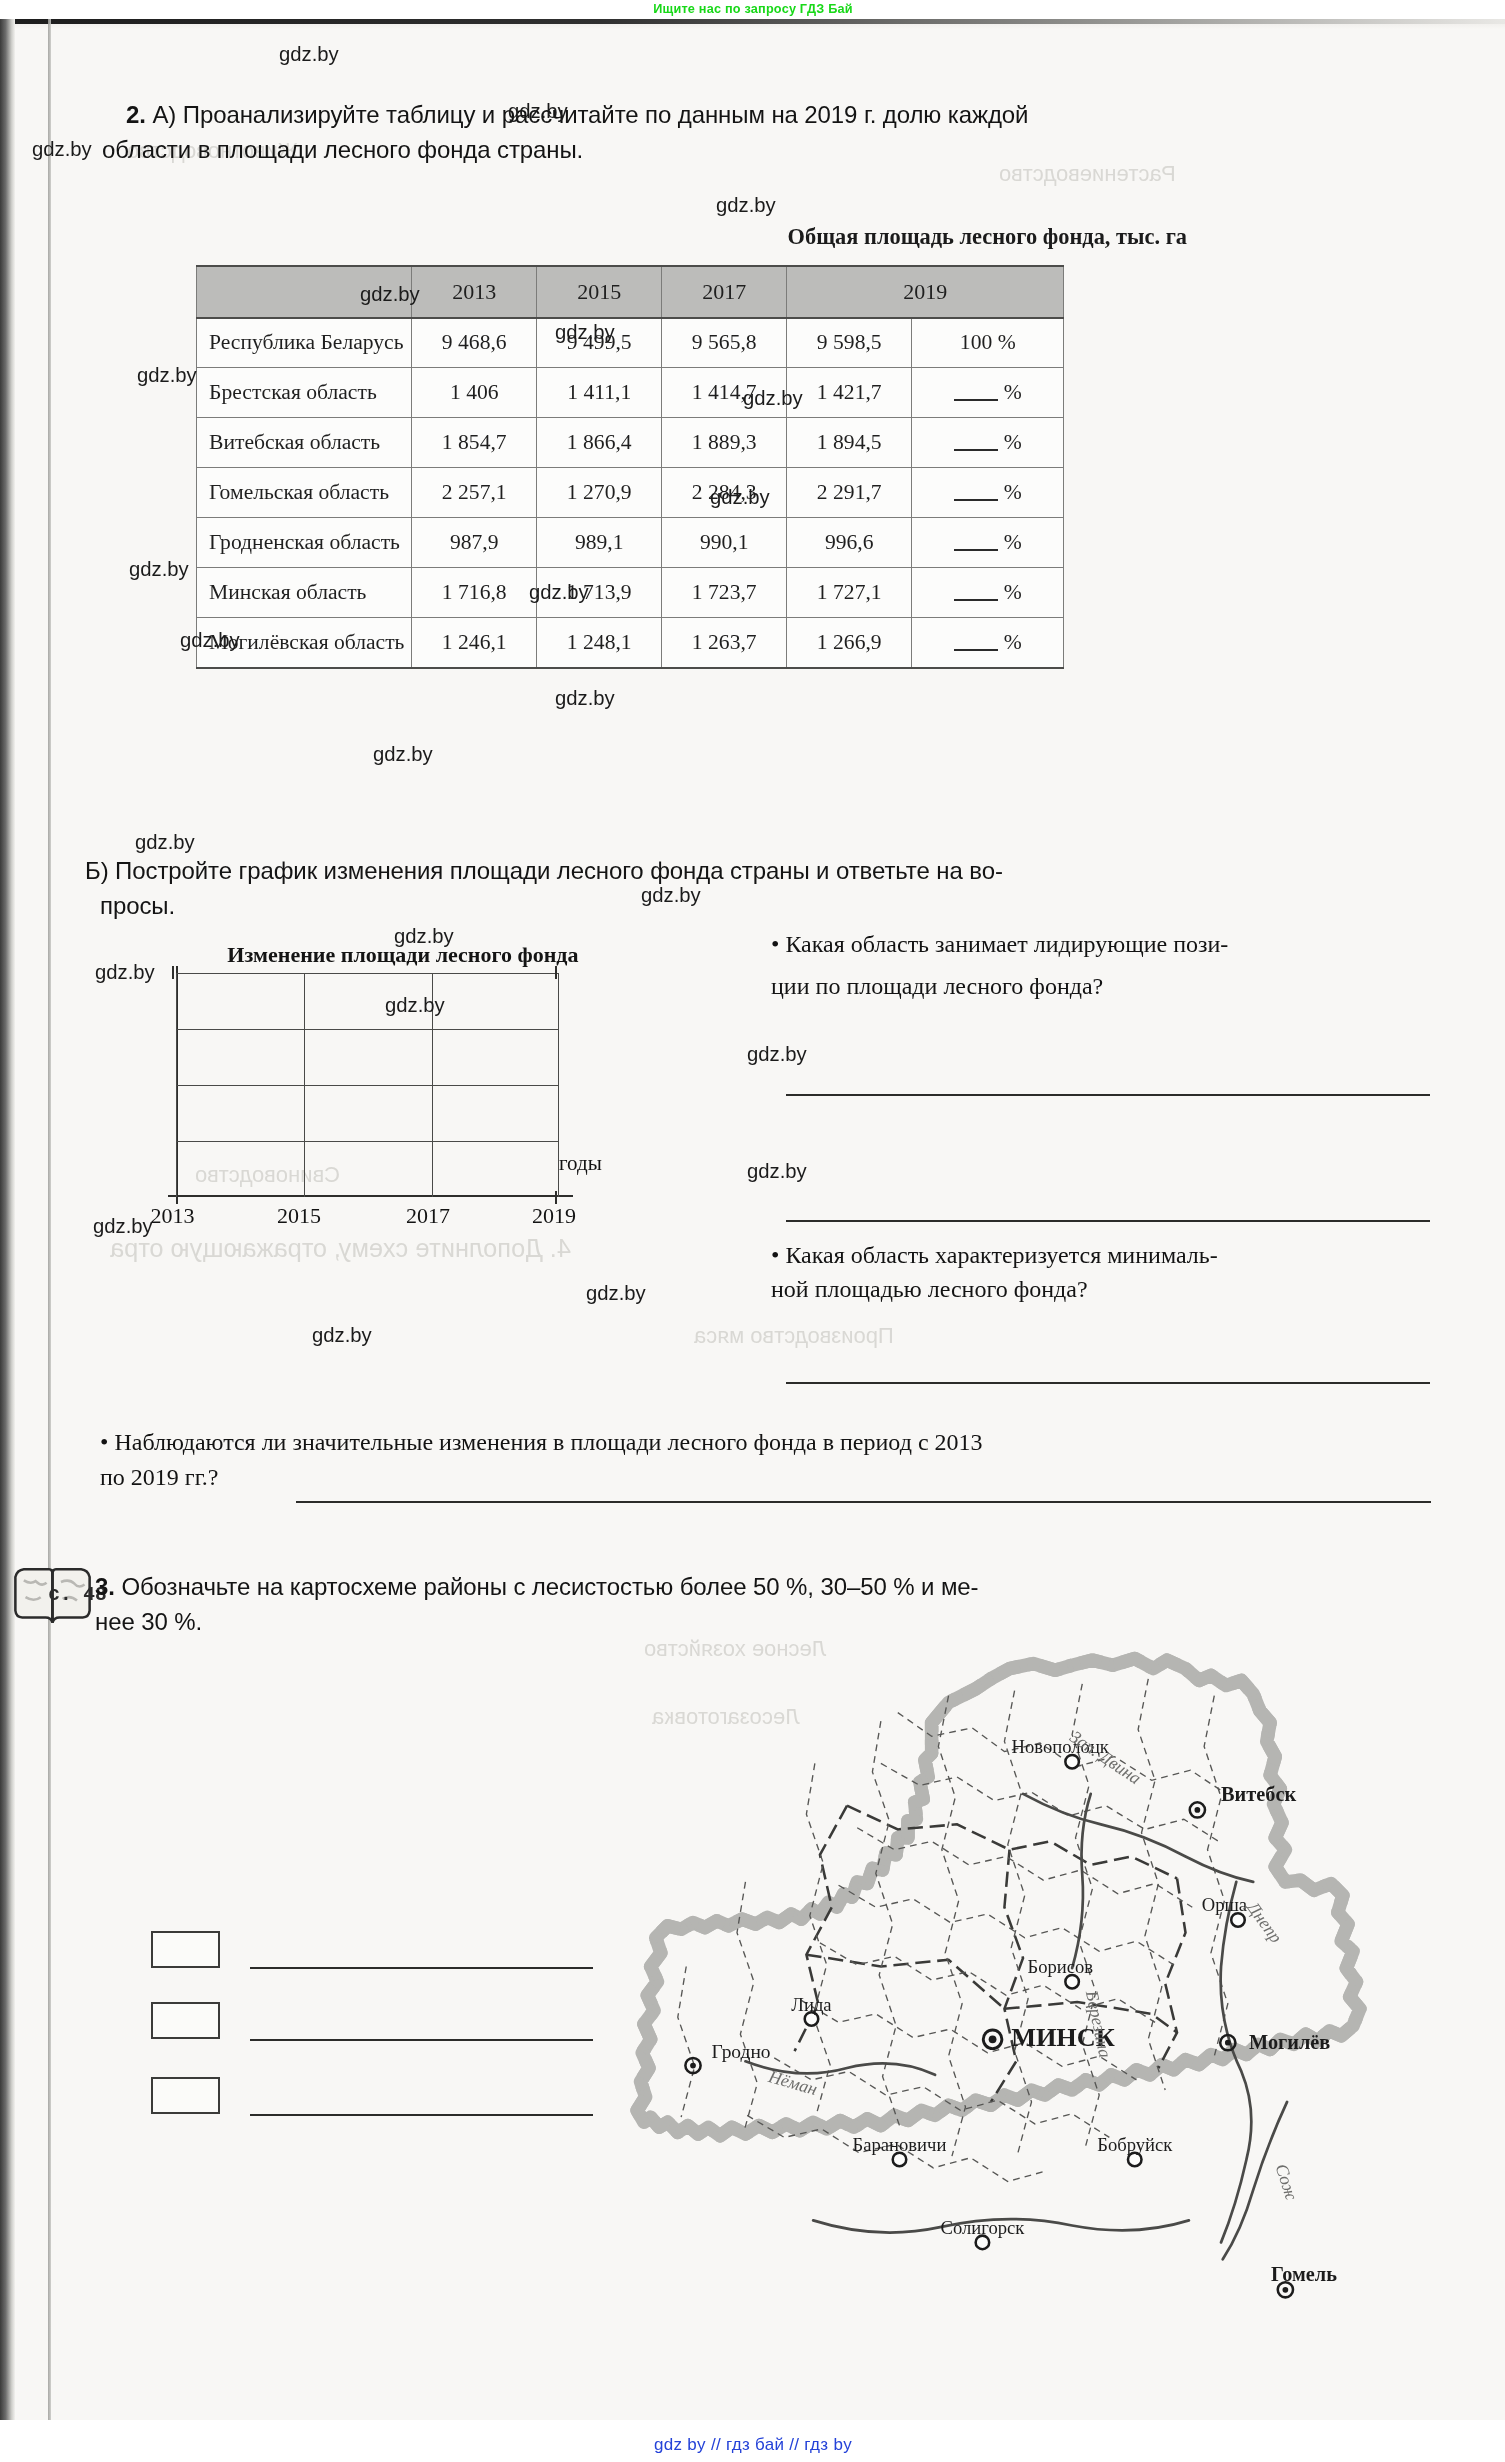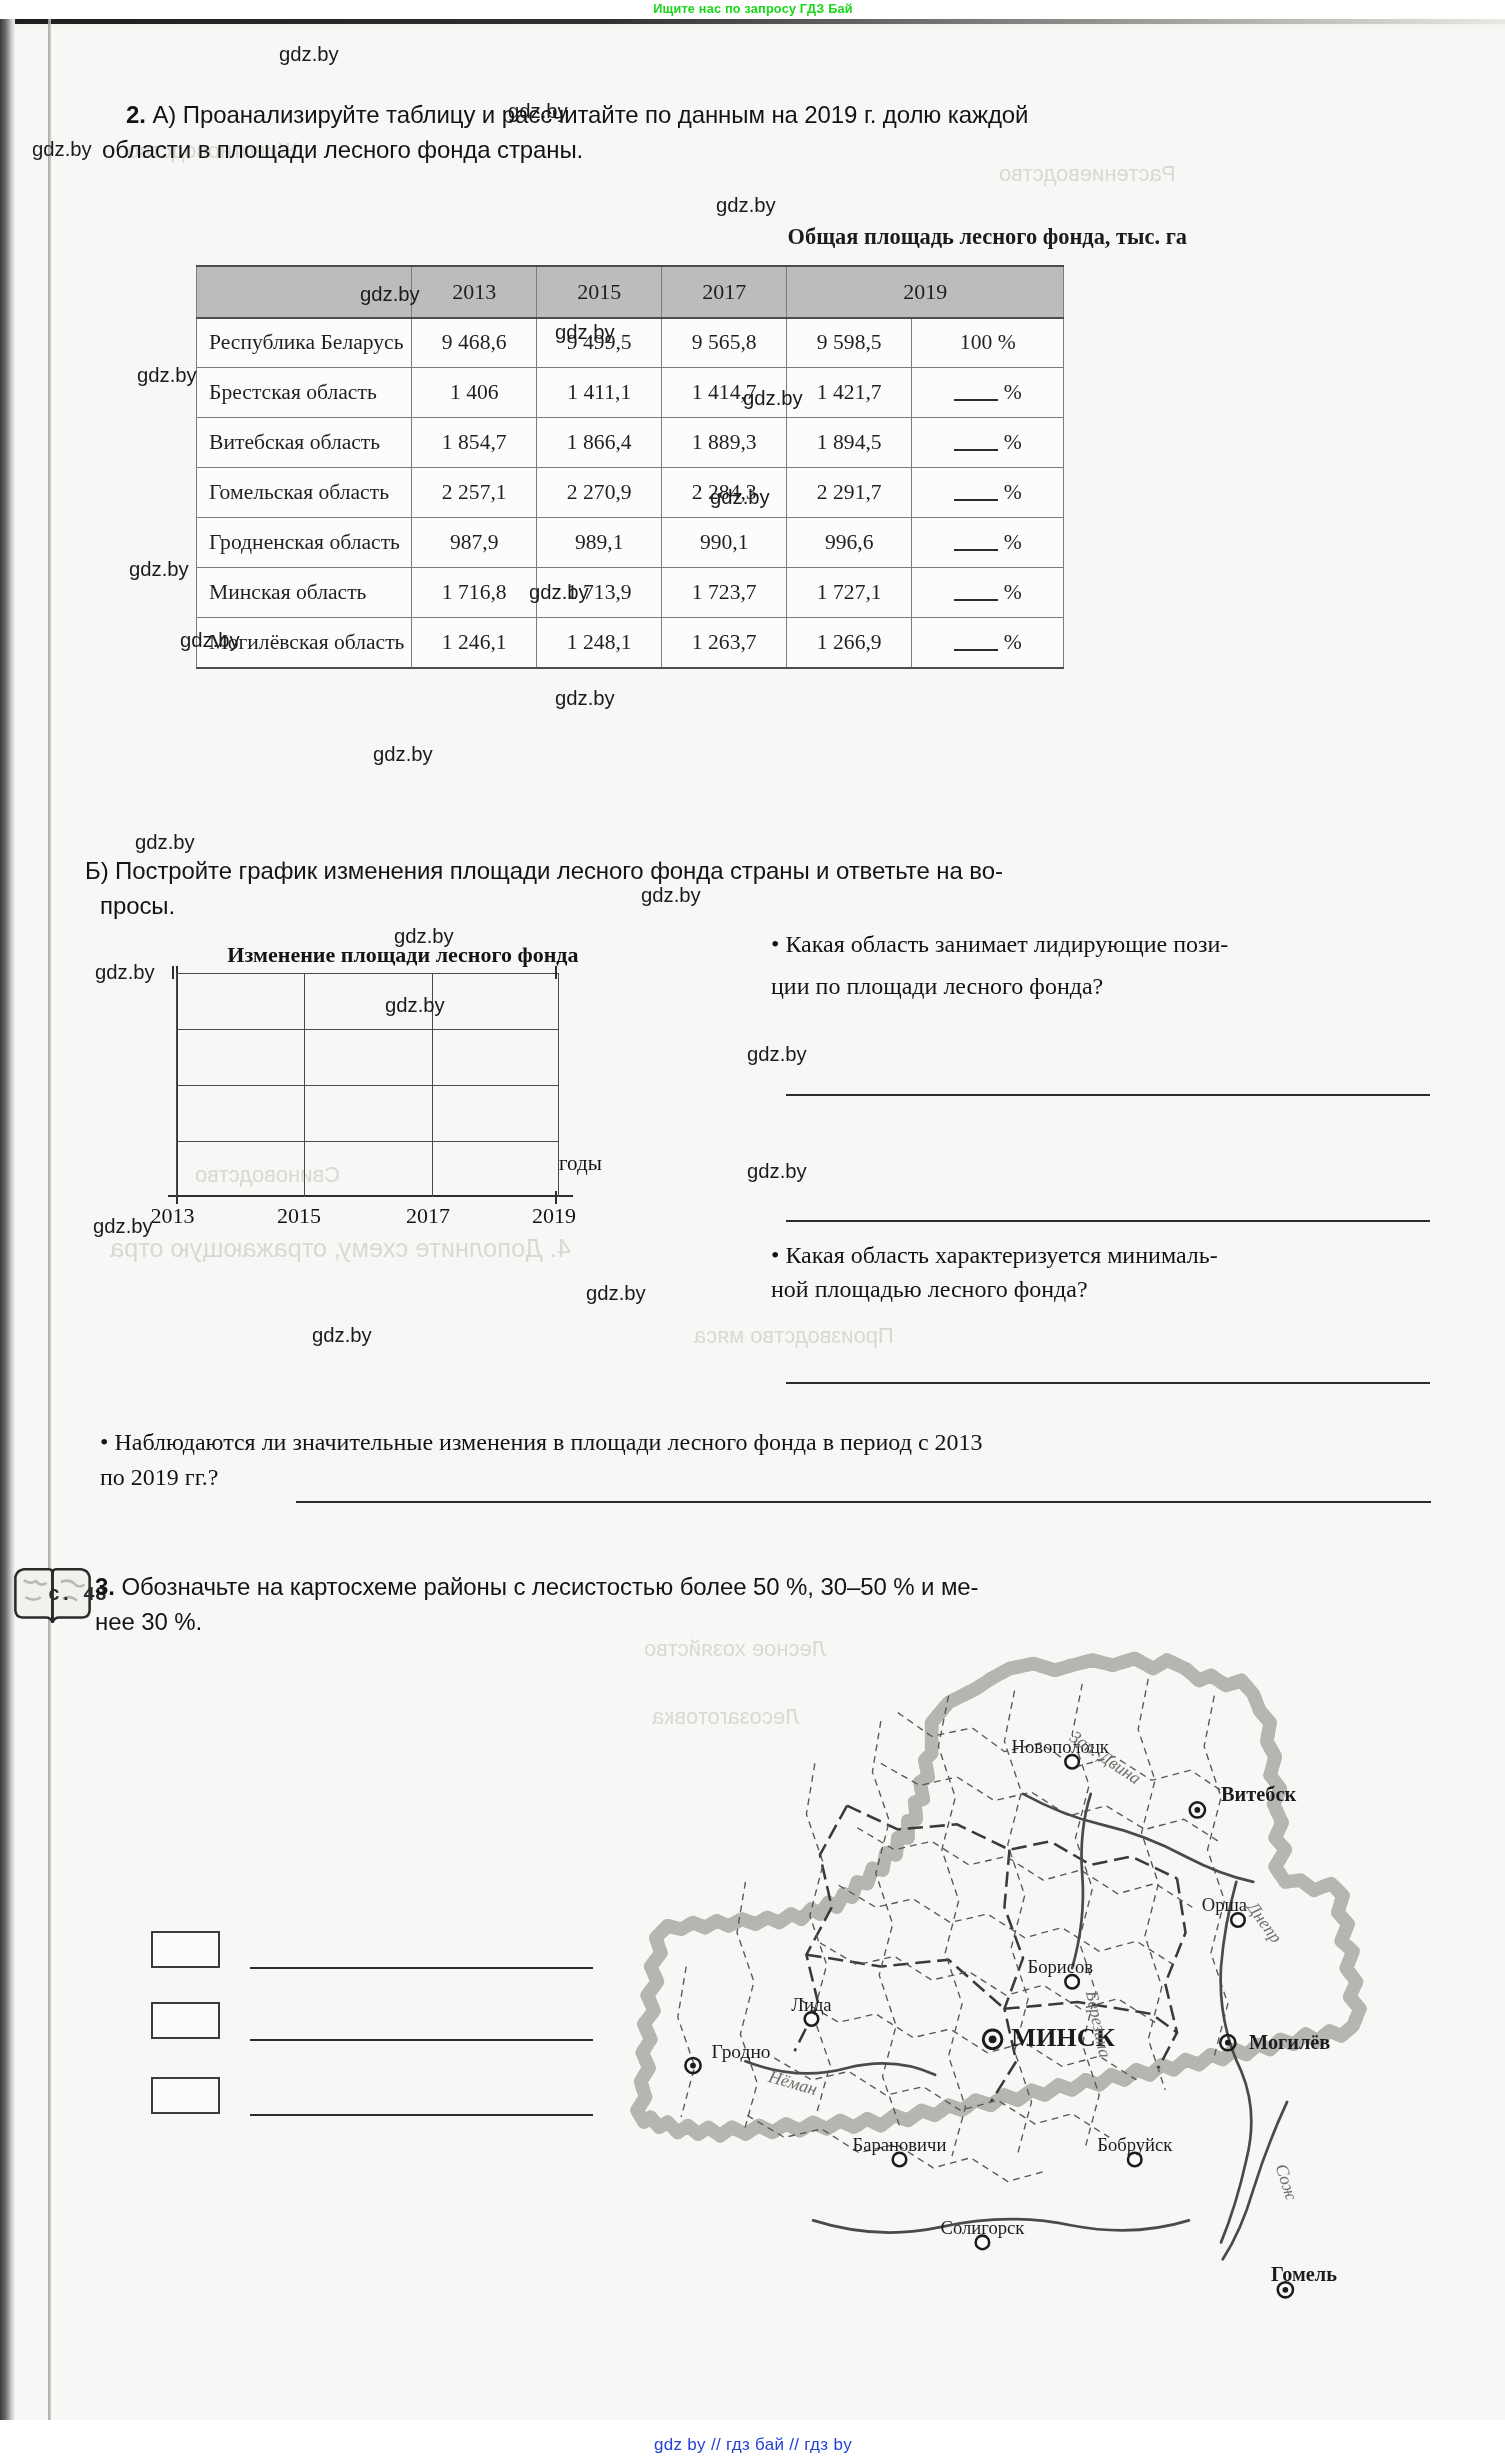--- a/index.html
+++ b/index.html
@@ -252,21 +252,21 @@
             <td class="col-name">Витебская область</td>
             <td class="col-y">1 854,7</td>
             <td class="col-y">1 866,4</td>
             <td class="col-y">1 889,3</td>
             <td class="col-y">1 894,5</td>
             <td class="col-pct pct-cell"><span class="pct-blank"></span><span>%</span></td>
           </tr>
           <tr>
             <td class="col-name">Гомельская область</td>
             <td class="col-y">2 257,1</td>
-            <td class="col-y">2 270,9</td>
+            <td class="col-y">1 270,9</td>
             <td class="col-y">2 284,3</td>
             <td class="col-y">2 291,7</td>
             <td class="col-pct pct-cell"><span class="pct-blank"></span><span>%</span></td>
           </tr>
           <tr>
             <td class="col-name">Гродненская область</td>
             <td class="col-y">987,9</td>
             <td class="col-y">989,1</td>
             <td class="col-y">990,1</td>
             <td class="col-y">996,6</td>

